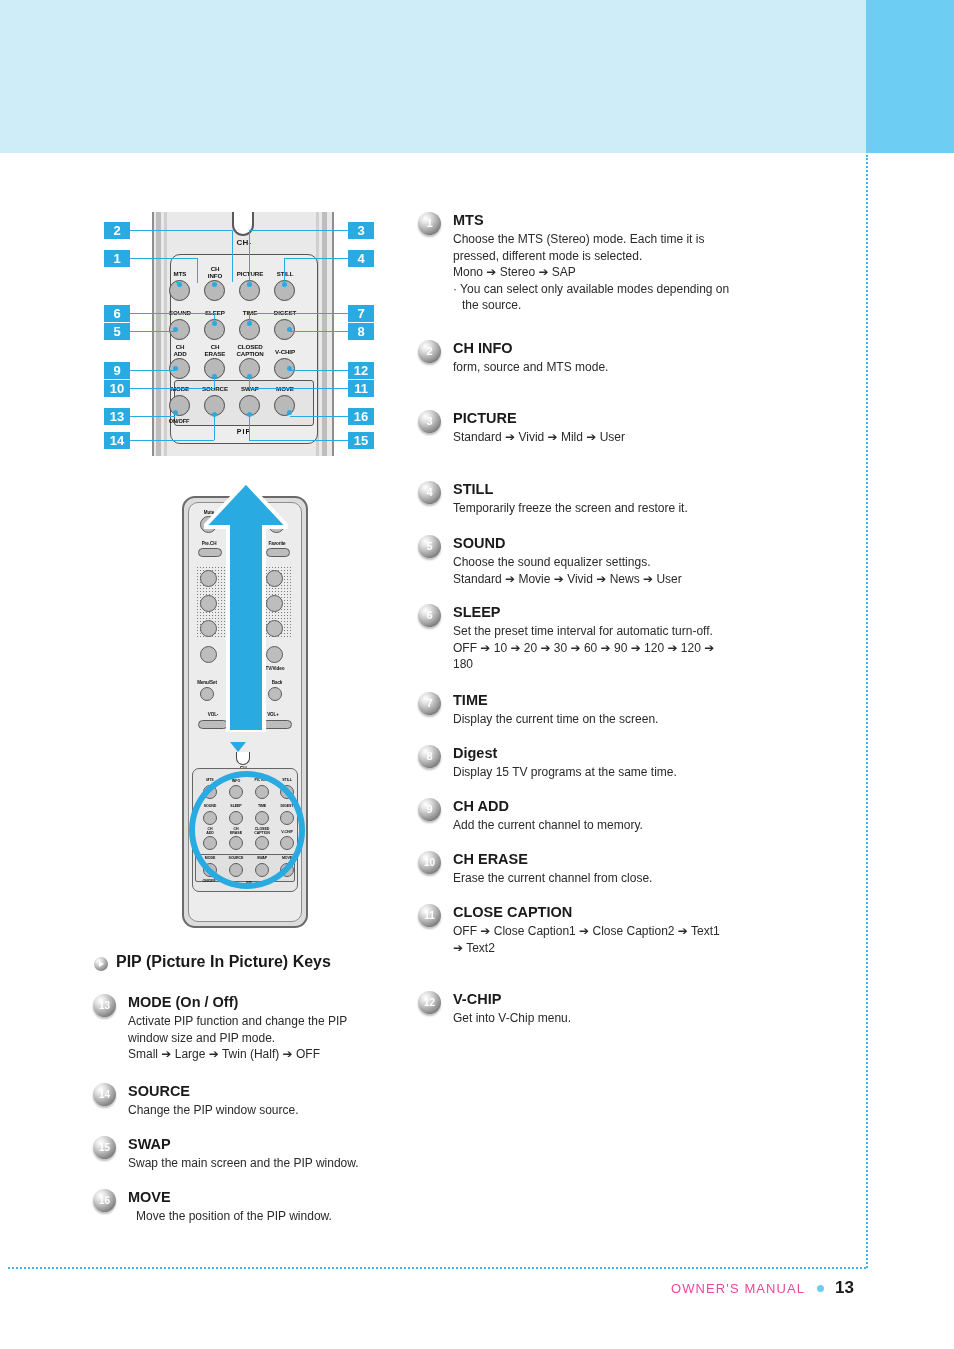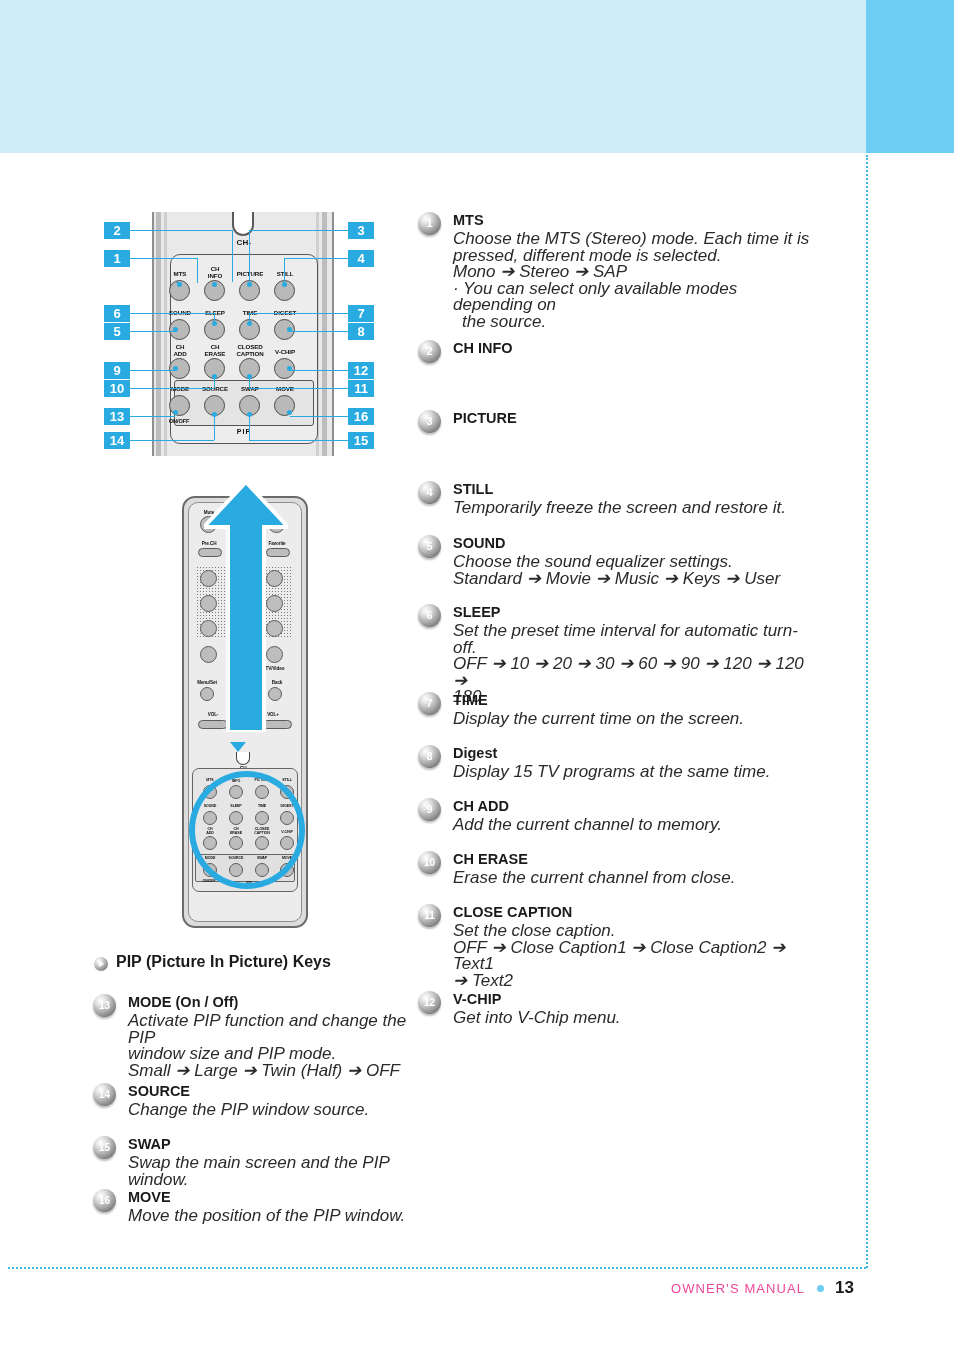--- a/index.html
+++ b/index.html
@@ -189,23 +189,22 @@
     font-family: "Liberation Sans", sans-serif;
   }
   .badge.two { font-size: 10px; }
   .etitle {
     position: absolute; left: 35px; top: 0px;
     font-size: 14.5px; font-weight: bold; color: #1a1a1a;
     white-space: nowrap;
   }
   .ebody {
     position: absolute; left: 35px; top: 19px;
-    font-size: 17px; color: #2a2a2a; line-height: 16.5px;
+    font-size: 12px; color: #2a2a2a; line-height: 16.5px;
     width: 360px;
-    font-style: italic;
   }
   .ebody .ind { display: block; }
   .ebody .bul { display: block; text-indent: 0; padding-left: 0; }
   .ebody .bul2 { display: block; padding-left: 9px; }
   .sect-bullet {
     position: absolute; left: 94px; top: 957px; width: 14px; height: 14px;
     border-radius: 50%;
     background: radial-gradient(circle at 33% 28%, #ffffff 0%, #dcdcdc 25%, #8e8e8e 70%, #666 100%);
   }
   .sect-bullet:after {
@@ -453,44 +452,46 @@
       <span class="ind">Mono ➔ Stereo ➔ SAP</span>
       <span class="bul">· You can select only available modes depending on</span>
       <span class="bul2">the source.</span>
     </div>
   </div>
 
   <div class="entry" style="left:418px; top:340px;">
     <div class="badge">2</div>
     <div class="etitle">CH INFO</div>
     <div class="ebody">
+      <span class="ind">form, source and MTS mode.</span>
     </div>
   </div>
 
   <div class="entry" style="left:418px; top:410px;">
     <div class="badge">3</div>
     <div class="etitle">PICTURE</div>
     <div class="ebody">
+      <span class="ind">Standard ➔ Vivid ➔ Mild ➔ User</span>
     </div>
   </div>
 
   <div class="entry" style="left:418px; top:481px;">
     <div class="badge">4</div>
     <div class="etitle">STILL</div>
     <div class="ebody">
       <span class="ind">Temporarily freeze the screen and restore it.</span>
     </div>
   </div>
 
   <div class="entry" style="left:418px; top:535px;">
     <div class="badge">5</div>
     <div class="etitle">SOUND</div>
     <div class="ebody">
       <span class="ind">Choose the sound equalizer settings.</span>
-      <span class="ind">Standard ➔ Movie ➔ Music ➔ Keys ➔ User</span>
+      <span class="ind">Standard ➔ Movie ➔ Vivid ➔ News ➔ User</span>
     </div>
   </div>
 
   <div class="entry" style="left:418px; top:604px;">
     <div class="badge">6</div>
     <div class="etitle">SLEEP</div>
     <div class="ebody">
       <span class="ind">Set the preset time interval for automatic turn-off.</span>
       <span class="ind">OFF ➔ 10 ➔ 20 ➔ 30 ➔ 60 ➔ 90 ➔ 120 ➔ 120 ➔</span>
       <span class="ind">180</span>
@@ -526,21 +527,20 @@
     <div class="etitle">CH ERASE</div>
     <div class="ebody">
       <span class="ind">Erase the current channel from close.</span>
     </div>
   </div>
 
   <div class="entry" style="left:418px; top:904px;">
     <div class="badge two">11</div>
     <div class="etitle">CLOSE CAPTION</div>
     <div class="ebody">
-      <span class="ind">Set the close caption.</span>
       <span class="ind">OFF ➔ Close Caption1 ➔ Close Caption2 ➔ Text1</span>
       <span class="ind">➔ Text2</span>
     </div>
   </div>
 
   <div class="entry" style="left:418px; top:991px;">
     <div class="badge two">12</div>
     <div class="etitle">V-CHIP</div>
     <div class="ebody">
       <span class="ind">Get into V-Chip menu.</span>
@@ -572,21 +572,21 @@
     <div class="badge two">15</div>
     <div class="etitle">SWAP</div>
     <div class="ebody" style="width:320px;">
       <span class="ind">Swap the main screen and the PIP window.</span>
     </div>
   </div>
 
   <div class="entry" style="left:93px; top:1189px;">
     <div class="badge two">16</div>
     <div class="etitle">MOVE</div>
-    <div class="ebody" style="width:300px;">
+    <div class="ebody" style="width:300px;margin-left:8px;">
       <span class="ind">Move the position of the PIP window.</span>
     </div>
   </div>
 
   <div class="footer">
     <span class="fm">OWNER'S MANUAL</span>
     <span class="fdot"></span>
     <span class="fpg">13</span>
   </div>
 

